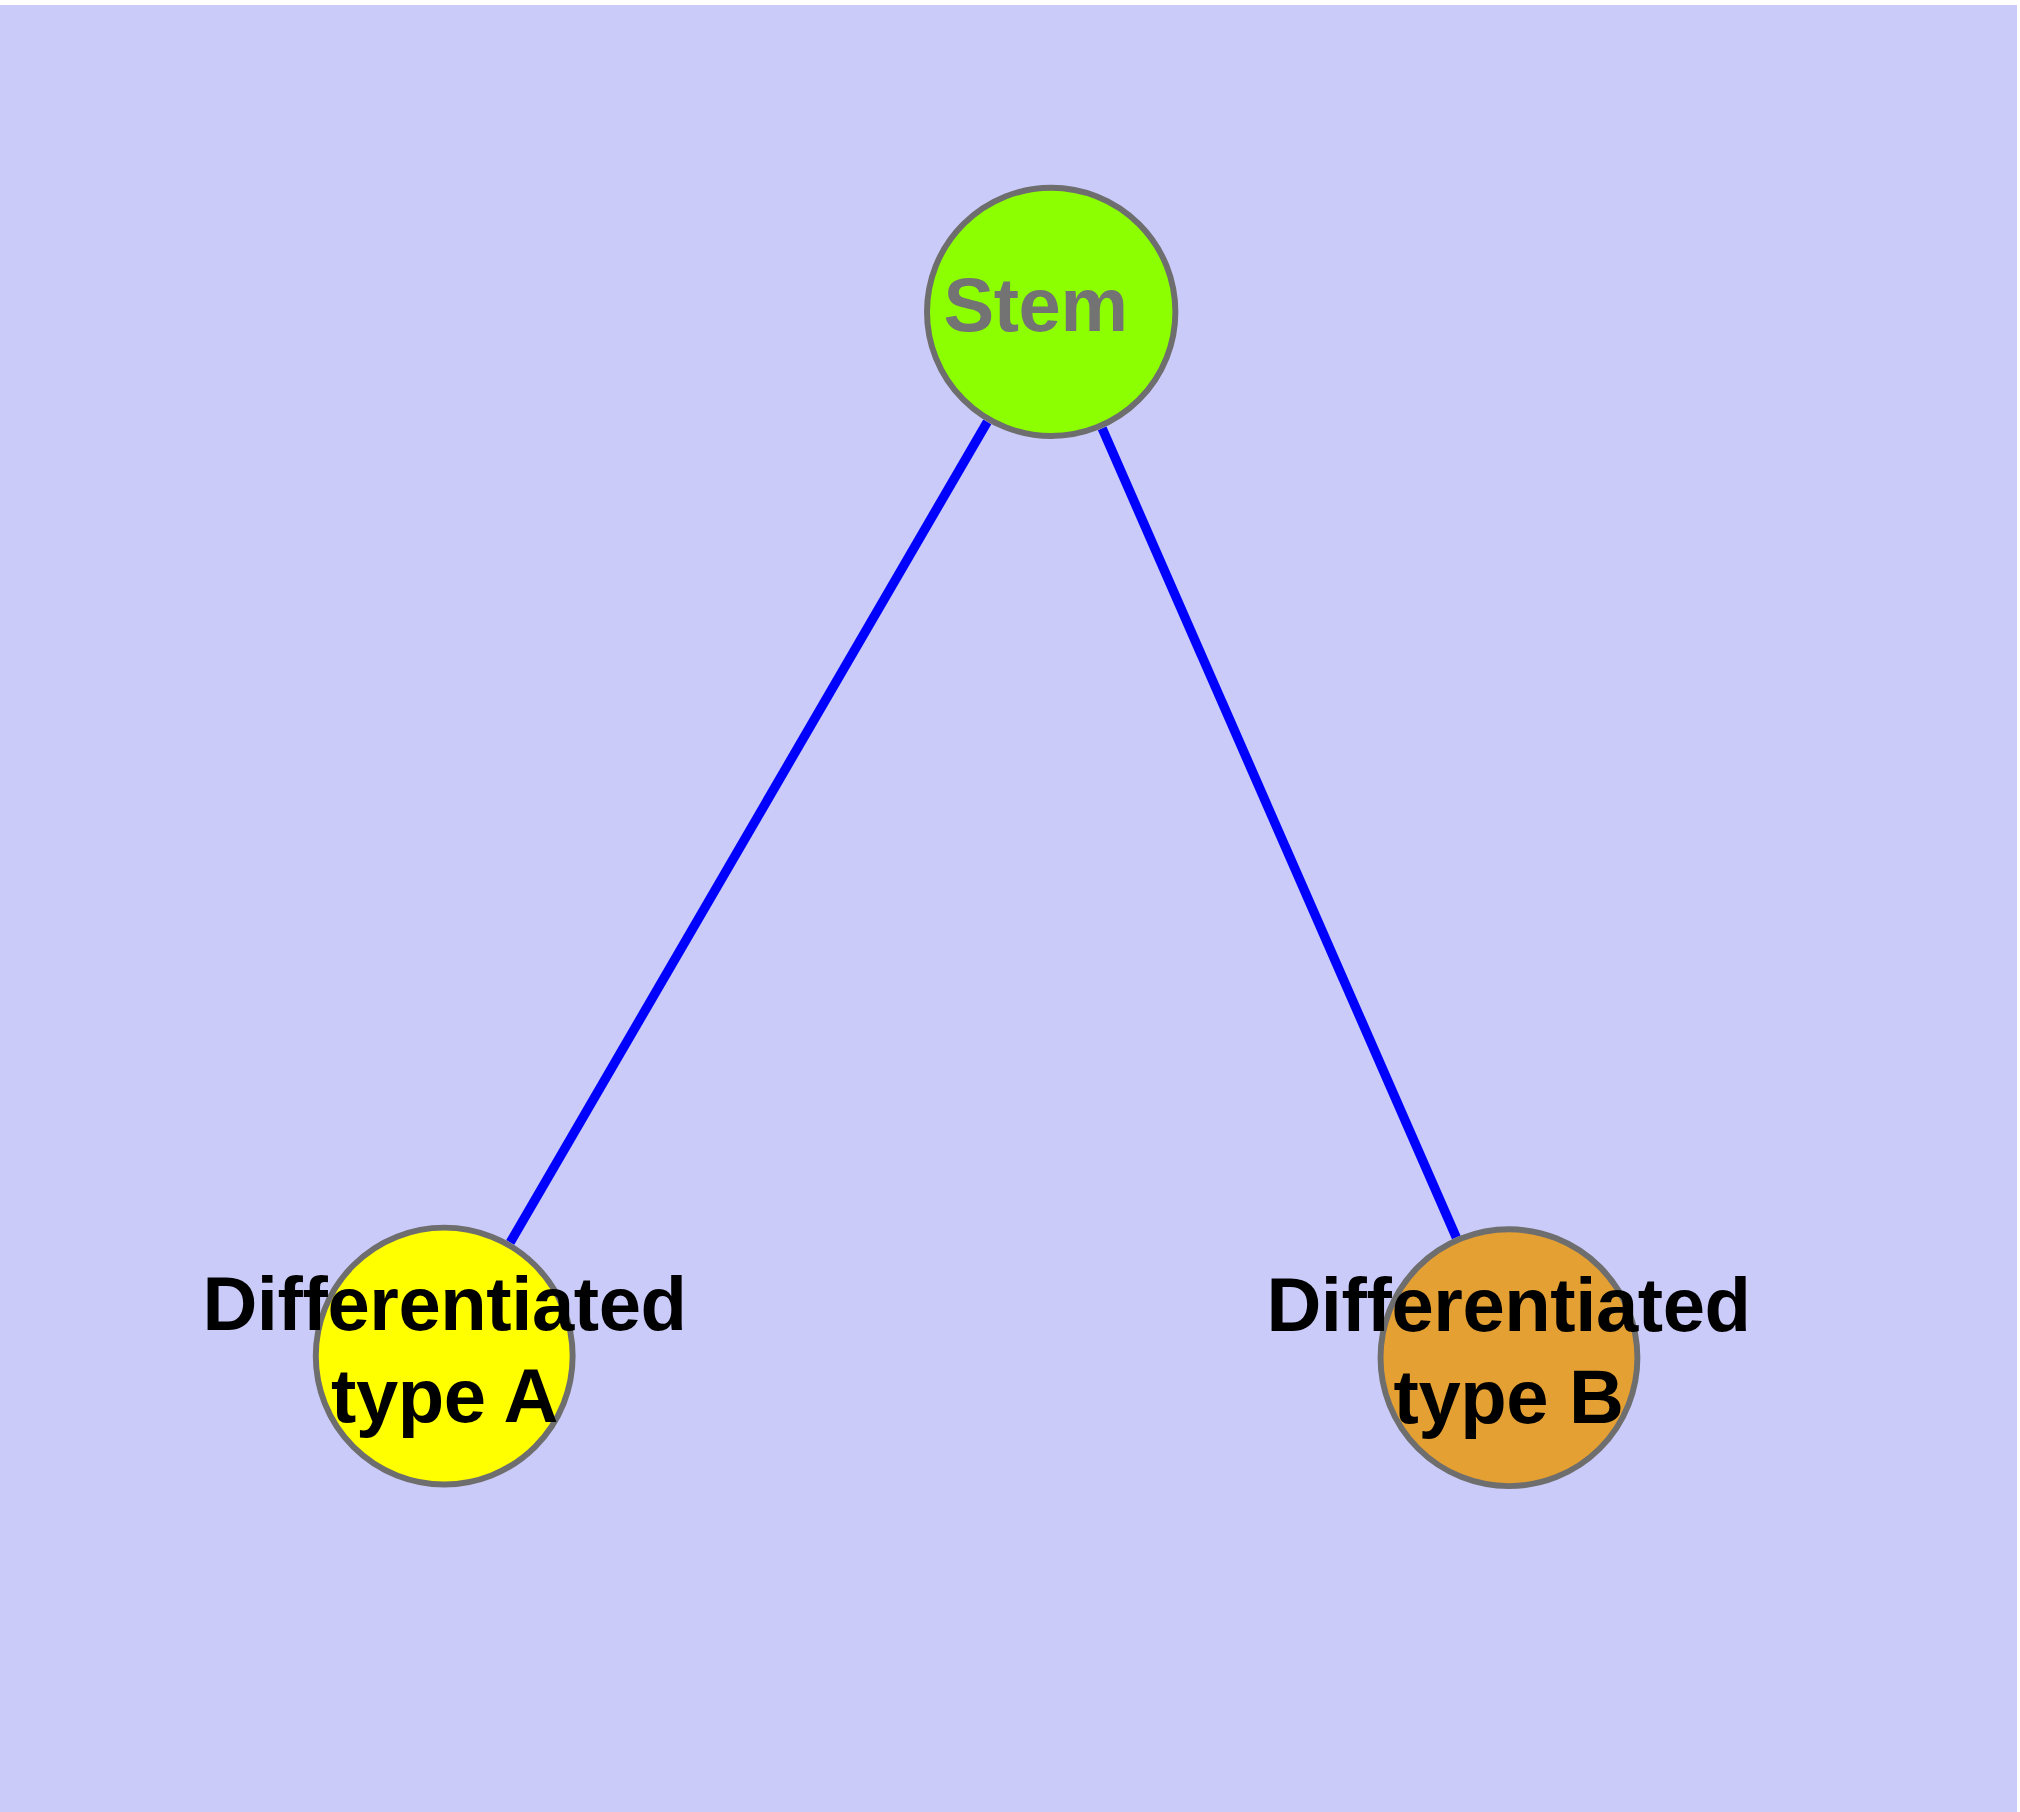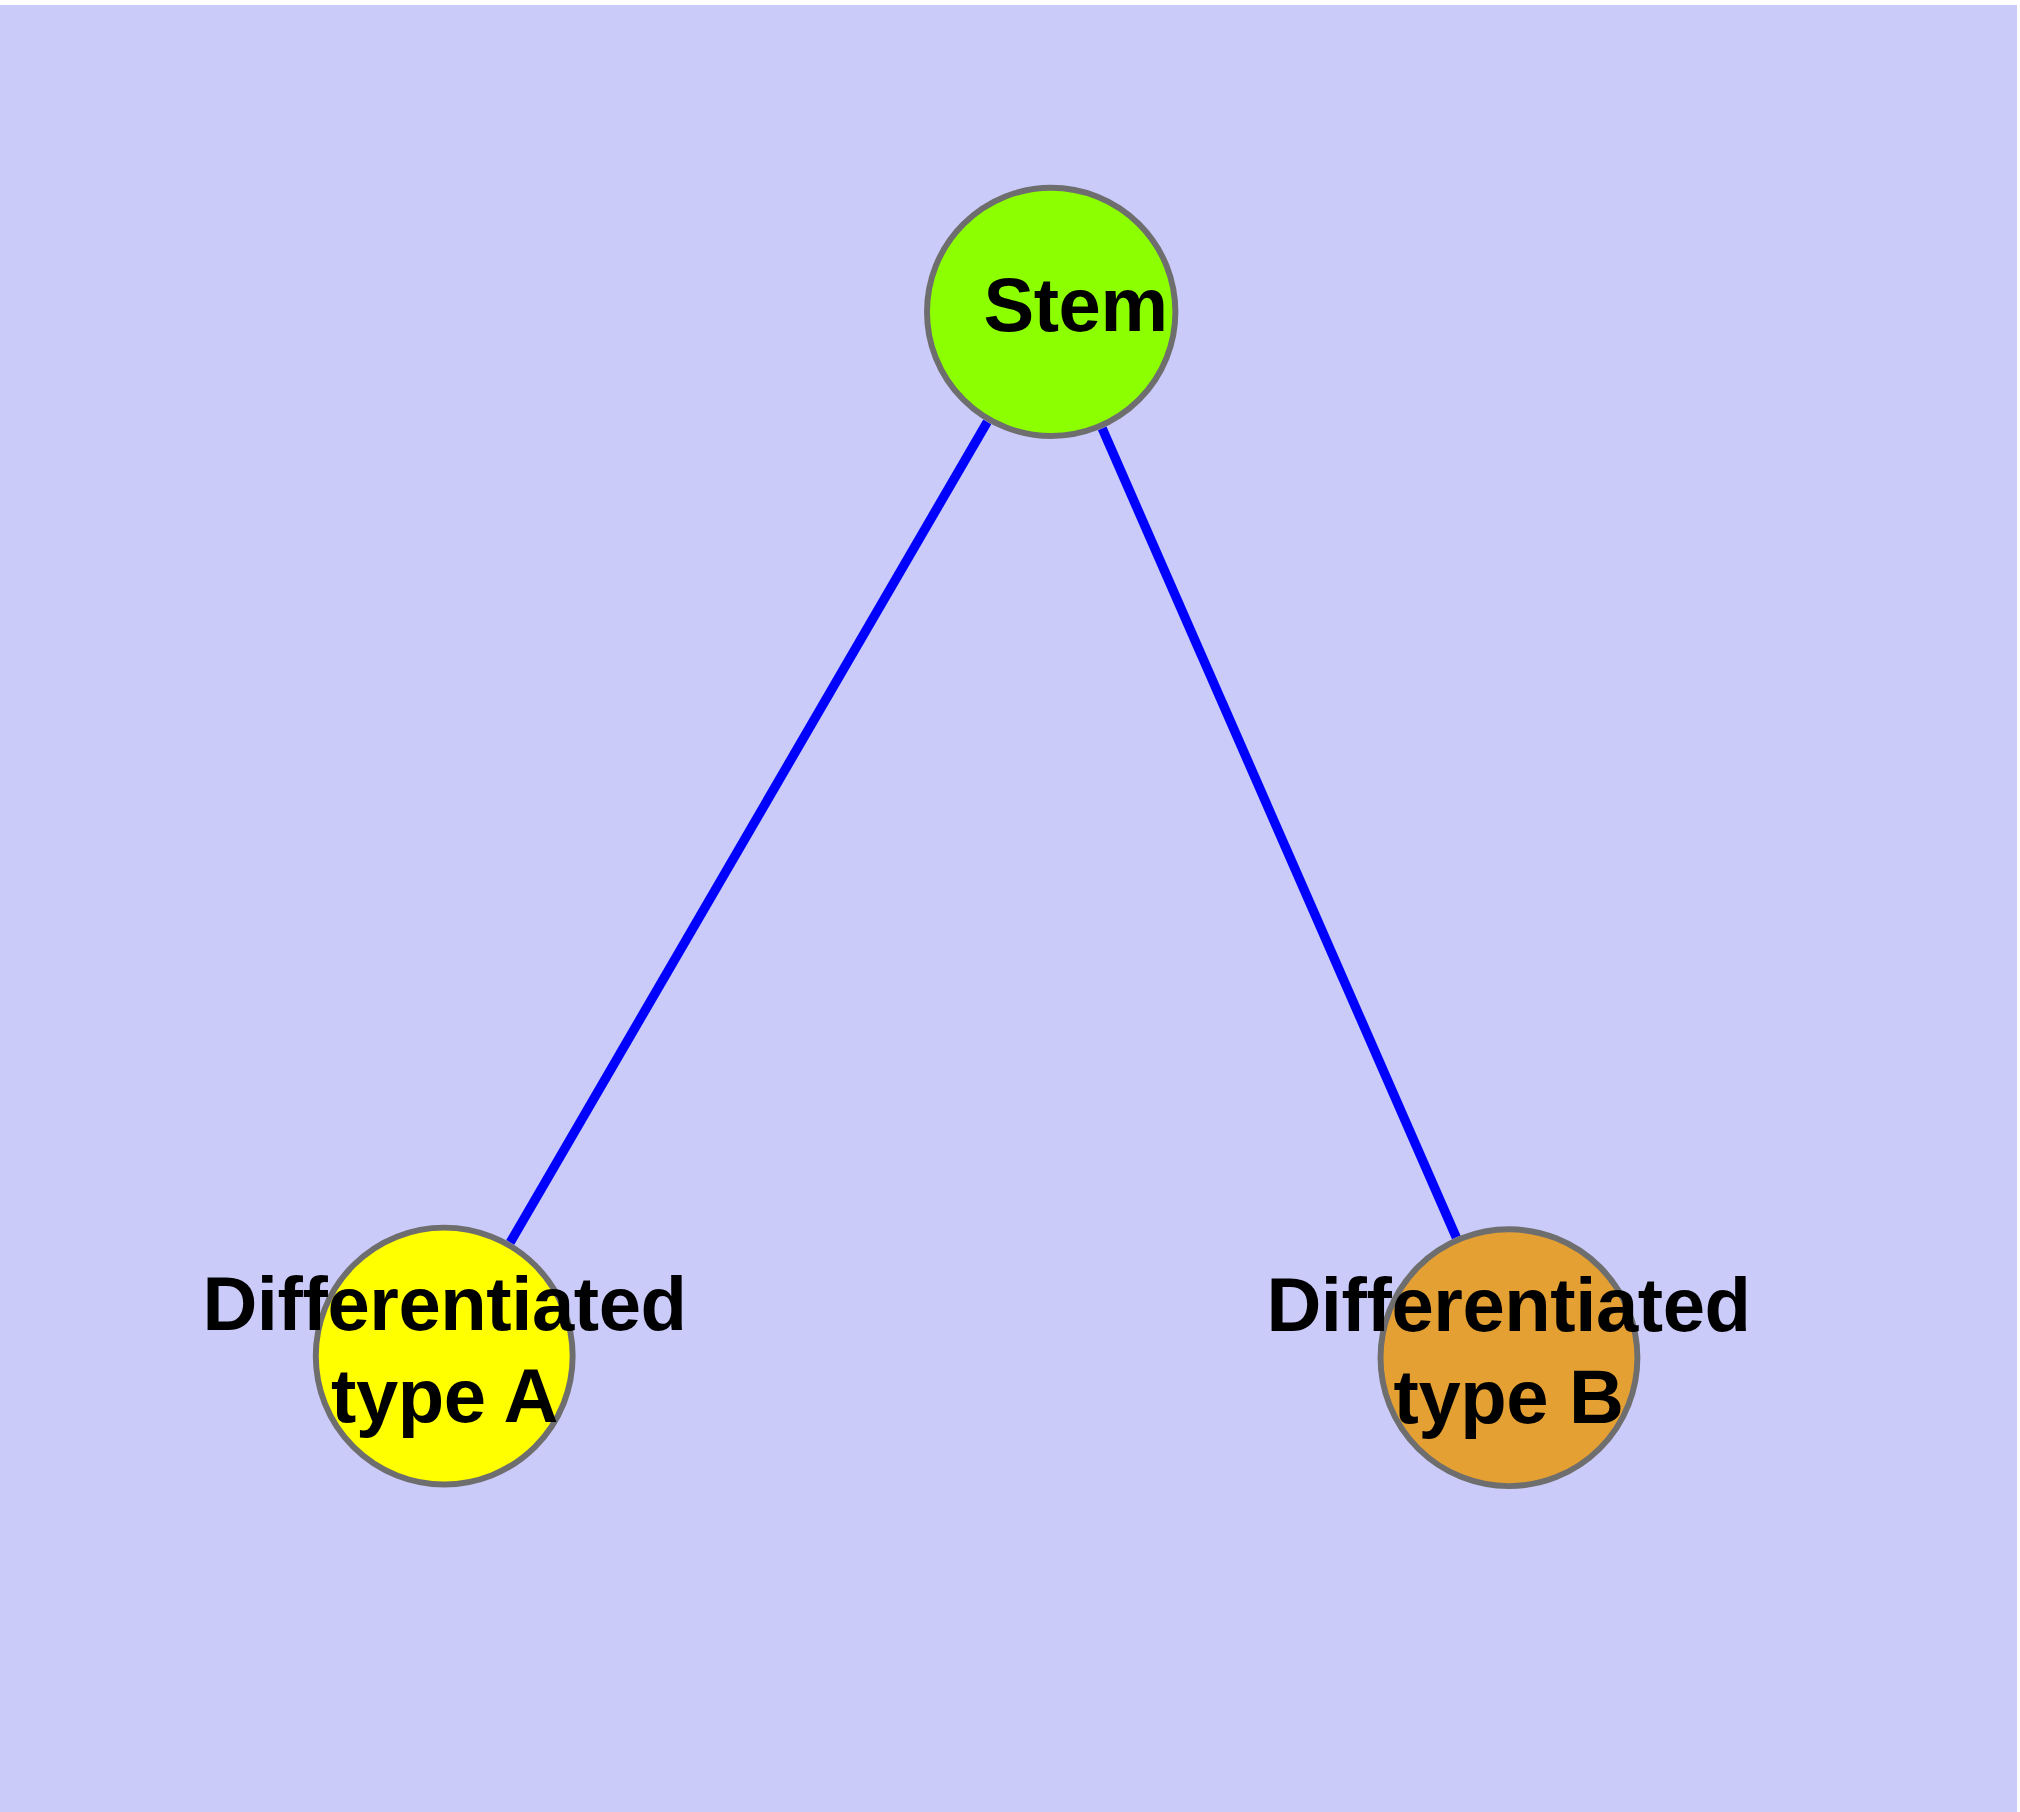--- a/index.html
+++ b/index.html
@@ -57,19 +57,19 @@
         <line x1="1300.1345085788898" y1="505.41848812287026" x2="1717.861007801814" y2="1460.0008956063675" stroke="#0000ff" stroke-width="11" stroke-linecap="butt"></line>
       </g>
     <g id="nodes-layer">
         <circle cx="1240" cy="368" r="146.5" fill="#8cff00" stroke="#6e6e6e" stroke-width="7"></circle>
         <circle cx="524" cy="1600" r="151.5" fill="#ffff00" stroke="#6e6e6e" stroke-width="7"></circle>
         <circle cx="1780" cy="1602" r="151.5" fill="#e5a033" stroke="#6e6e6e" stroke-width="7"></circle>
       </g>
   </svg>
 
   <div id="labels-layer">
-      <div class="node-label" style="left: 482px; top: 259px; width: 1187px; font-size: 76px; line-height: 92px; color: #000000;"><div>Stem</div></div>
+      <div class="node-label" style="left: 442px; top: 259px; width: 1187px; font-size: 76px; line-height: 92px; color: #737373;"><div>Stem</div></div>
       <div class="node-label" style="left: -149px; top: 1258px; width: 1187px; font-size: 76px; line-height: 92px; color: rgb(0, 0, 0);"><div>Differentiated</div><div>type A</div></div>
       <div class="node-label" style="left: 915px; top: 1259px; width: 1187px; font-size: 76px; line-height: 92px; color: rgb(0, 0, 0);"><div>Differentiated</div><div>type B</div></div>
     </div>
 
 </div>
 
 
 </body></html>

